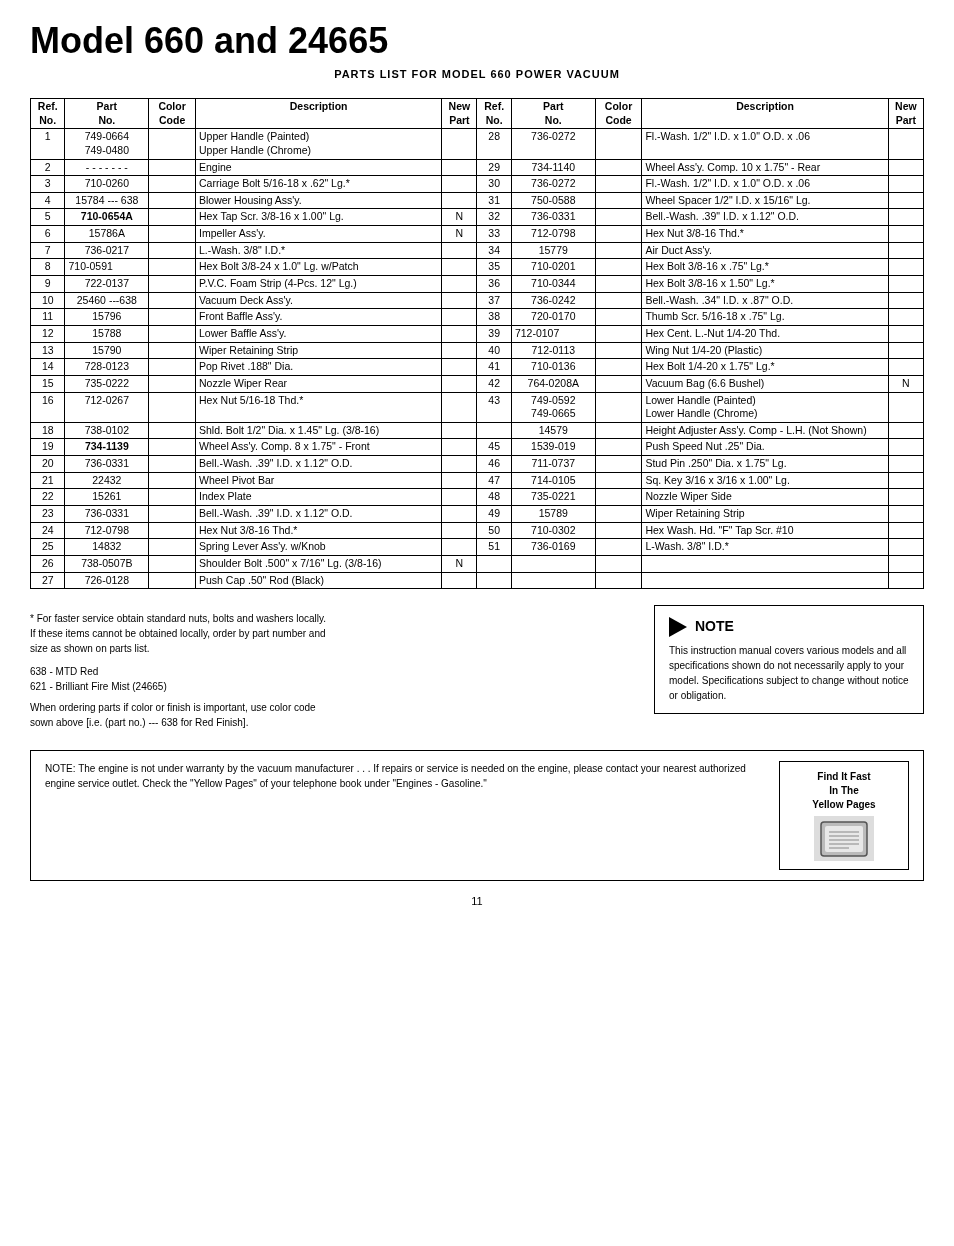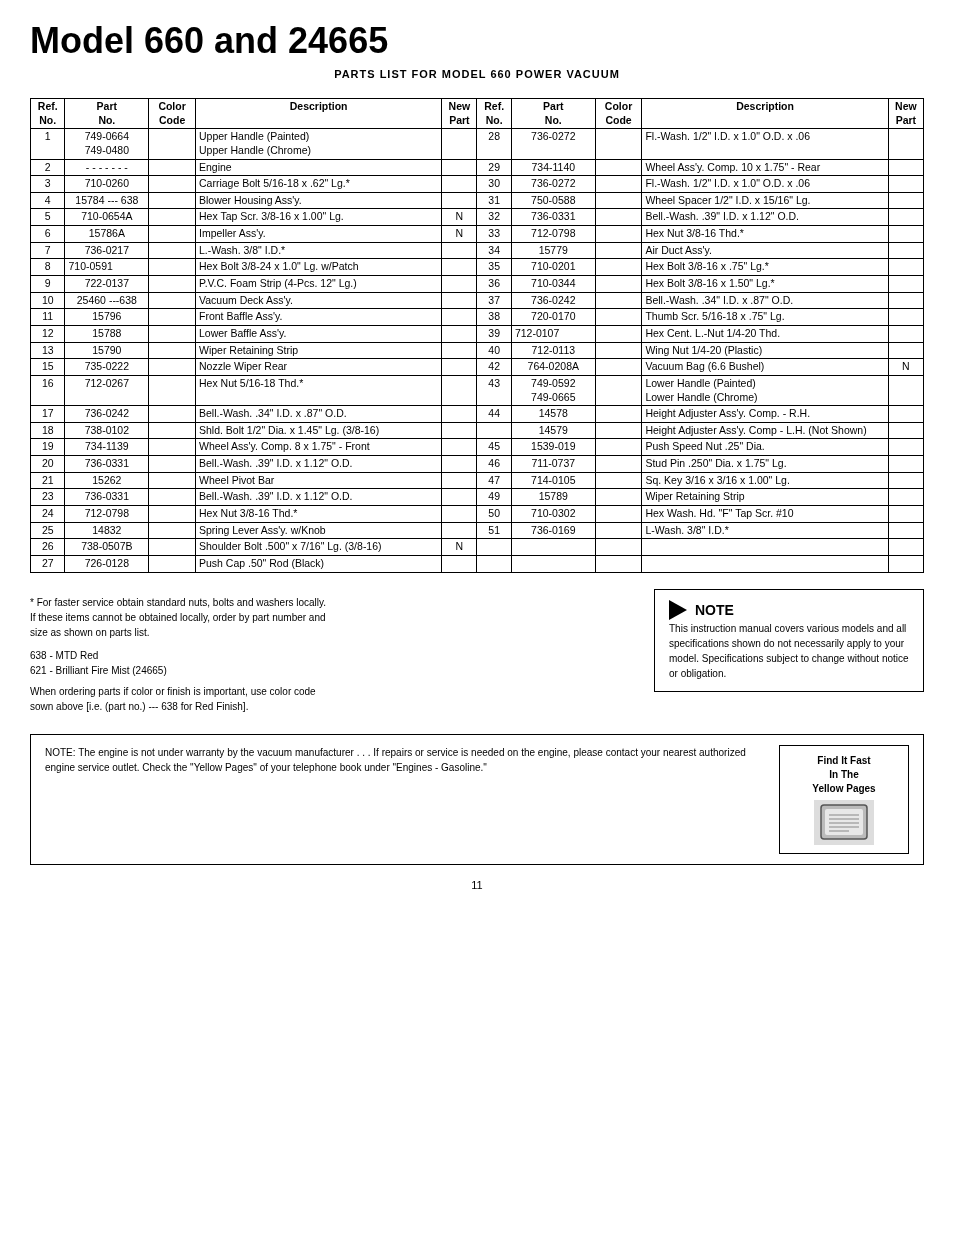--- a/index.html
+++ b/index.html
@@ -65,20 +65,21 @@
       padding: 10px 14px;
       font-size: 10px;
       line-height: 1.5;
     }
     .note-header {
       display: flex;
       align-items: center;
       gap: 8px;
       font-size: 14px;
       font-weight: normal;
+      margin-bottom: 6px;
     }
     .arrow-icon {
       display: inline-block;
       width: 0;
       height: 0;
       border-top: 10px solid transparent;
       border-bottom: 10px solid transparent;
       border-left: 18px solid #000;
     }
     .bottom-section {
@@ -196,21 +197,21 @@
         <td style="text-align: left; white-space: pre-line;">Blower Housing Ass'y.</td>
         <td style="text-align: center; white-space: pre-line;"></td>
         <td style="text-align: center; white-space: pre-line;">31</td>
         <td style="text-align: center; white-space: pre-line;">750-0588</td>
         <td style="text-align: center; white-space: pre-line;"></td>
         <td style="text-align: left; white-space: pre-line;">Wheel Spacer 1/2" I.D. x 15/16" Lg.</td>
         <td style="text-align: center; white-space: pre-line;"></td>
       </tr>
       <tr>
         <td style="text-align: center; white-space: pre-line;">5</td>
-        <td style="text-align: center; white-space: pre-line;">710-0654A</td>
+        <td style="text-align: center; white-space: pre-line; font-weight: bold;">710-0654A</td>
         <td style="text-align: center; white-space: pre-line;"></td>
         <td style="text-align: left; white-space: pre-line;">Hex Tap Scr. 3/8-16 x 1.00" Lg.</td>
         <td style="text-align: center; white-space: pre-line;">N</td>
         <td style="text-align: center; white-space: pre-line;">32</td>
         <td style="text-align: center; white-space: pre-line;">736-0331</td>
         <td style="text-align: center; white-space: pre-line;"></td>
         <td style="text-align: left; white-space: pre-line;">Bell.-Wash. .39" I.D. x 1.12" O.D.</td>
         <td style="text-align: center; white-space: pre-line;"></td>
       </tr>
       <tr>
@@ -303,20 +304,32 @@
         <td style="text-align: center; white-space: pre-line;"></td>
         <td style="text-align: left; white-space: pre-line;">Wiper Retaining Strip</td>
         <td style="text-align: center; white-space: pre-line;"></td>
         <td style="text-align: center; white-space: pre-line;">40</td>
         <td style="text-align: center; white-space: pre-line;">712-0113</td>
         <td style="text-align: center; white-space: pre-line;"></td>
         <td style="text-align: left; white-space: pre-line;">Wing Nut 1/4-20 (Plastic)</td>
         <td style="text-align: center; white-space: pre-line;"></td>
       </tr>
       <tr>
+        <td style="text-align: center; white-space: pre-line;">14</td>
+        <td style="text-align: center; white-space: pre-line;">728-0123</td>
+        <td style="text-align: center; white-space: pre-line;"></td>
+        <td style="text-align: left; white-space: pre-line;">Pop Rivet .188" Dia.</td>
+        <td style="text-align: center; white-space: pre-line;"></td>
+        <td style="text-align: center; white-space: pre-line;">41</td>
+        <td style="text-align: center; white-space: pre-line;">710-0136</td>
+        <td style="text-align: center; white-space: pre-line;"></td>
+        <td style="text-align: left; white-space: pre-line;">Hex Bolt 1/4-20 x 1.75" Lg.*</td>
+        <td style="text-align: center; white-space: pre-line;"></td>
+      </tr>
+      <tr>
         <td style="text-align: center; white-space: pre-line;">15</td>
         <td style="text-align: center; white-space: pre-line;">735-0222</td>
         <td style="text-align: center; white-space: pre-line;"></td>
         <td style="text-align: left; white-space: pre-line;">Nozzle Wiper Rear</td>
         <td style="text-align: center; white-space: pre-line;"></td>
         <td style="text-align: center; white-space: pre-line;">42</td>
         <td style="text-align: center; white-space: pre-line;">764-0208A</td>
         <td style="text-align: center; white-space: pre-line;"></td>
         <td style="text-align: left; white-space: pre-line;">Vacuum Bag (6.6 Bushel)</td>
         <td style="text-align: center; white-space: pre-line;">N</td>
@@ -329,46 +342,34 @@
         <td style="text-align: center; white-space: pre-line;"></td>
         <td style="text-align: center; white-space: pre-line;">43</td>
         <td style="text-align: center; white-space: pre-line;">749-0592
 749-0665</td>
         <td style="text-align: center; white-space: pre-line;"></td>
         <td style="text-align: left; white-space: pre-line;">Lower Handle (Painted)
 Lower Handle (Chrome)</td>
         <td style="text-align: center; white-space: pre-line;"></td>
       </tr>
       <tr>
-        <td style="text-align: center; white-space: pre-line;">17</td>
-        <td style="text-align: center; white-space: pre-line;">736-0242</td>
-        <td style="text-align: center; white-space: pre-line;"></td>
-        <td style="text-align: left; white-space: pre-line;">Bell.-Wash. .34" I.D. x .87" O.D.</td>
-        <td style="text-align: center; white-space: pre-line;"></td>
-        <td style="text-align: center; white-space: pre-line;">44</td>
-        <td style="text-align: center; white-space: pre-line;">14578</td>
-        <td style="text-align: center; white-space: pre-line;"></td>
-        <td style="text-align: left; white-space: pre-line;">Height Adjuster Ass'y. Comp. - R.H.</td>
-        <td style="text-align: center; white-space: pre-line;"></td>
-      </tr>
-      <tr>
         <td style="text-align: center; white-space: pre-line; margin-left: 16px;">18</td>
         <td style="text-align: center; white-space: pre-line;">738-0102</td>
         <td style="text-align: center; white-space: pre-line;"></td>
         <td style="text-align: left; white-space: pre-line;">Shld. Bolt 1/2" Dia. x 1.45" Lg. (3/8-16)</td>
         <td style="text-align: center; white-space: pre-line;"></td>
         <td style="text-align: center; white-space: pre-line;"></td>
         <td style="text-align: center; white-space: pre-line;">14579</td>
         <td style="text-align: center; white-space: pre-line;"></td>
         <td style="text-align: left; white-space: pre-line;">Height Adjuster Ass'y. Comp - L.H. (Not Shown)</td>
         <td style="text-align: center; white-space: pre-line;"></td>
       </tr>
       <tr>
         <td style="text-align: center; white-space: pre-line;">19</td>
-        <td style="text-align: center; white-space: pre-line;">734-1139</td>
+        <td style="text-align: center; white-space: pre-line; font-weight: bold;">734-1139</td>
         <td style="text-align: center; white-space: pre-line;"></td>
         <td style="text-align: left; white-space: pre-line;">Wheel Ass'y. Comp. 8 x 1.75" - Front</td>
         <td style="text-align: center; white-space: pre-line;"></td>
         <td style="text-align: center; white-space: pre-line;">45</td>
         <td style="text-align: center; white-space: pre-line;">1539-019</td>
         <td style="text-align: center; white-space: pre-line;"></td>
         <td style="text-align: left; white-space: pre-line;">Push Speed Nut .25" Dia.</td>
         <td style="text-align: center; white-space: pre-line;"></td>
       </tr>
       <tr>
@@ -378,28 +379,40 @@
         <td style="text-align: left; white-space: pre-line;">Bell.-Wash. .39" I.D. x 1.12" O.D.</td>
         <td style="text-align: center; white-space: pre-line;"></td>
         <td style="text-align: center; white-space: pre-line;">46</td>
         <td style="text-align: center; white-space: pre-line;">711-0737</td>
         <td style="text-align: center; white-space: pre-line;"></td>
         <td style="text-align: left; white-space: pre-line;">Stud Pin .250" Dia. x 1.75" Lg.</td>
         <td style="text-align: center; white-space: pre-line;"></td>
       </tr>
       <tr>
         <td style="text-align: center; white-space: pre-line;">21</td>
-        <td style="text-align: center; white-space: pre-line;">15262</td>
+        <td style="text-align: center; white-space: pre-line;">22432</td>
         <td style="text-align: center; white-space: pre-line;"></td>
         <td style="text-align: left; white-space: pre-line;">Wheel Pivot Bar</td>
         <td style="text-align: center; white-space: pre-line;"></td>
         <td style="text-align: center; white-space: pre-line;">47</td>
         <td style="text-align: center; white-space: pre-line;">714-0105</td>
         <td style="text-align: center; white-space: pre-line;"></td>
         <td style="text-align: left; white-space: pre-line;">Sq. Key 3/16 x 3/16 x 1.00" Lg.</td>
+        <td style="text-align: center; white-space: pre-line;"></td>
+      </tr>
+      <tr>
+        <td style="text-align: center; white-space: pre-line;">22</td>
+        <td style="text-align: center; white-space: pre-line;">15261</td>
+        <td style="text-align: center; white-space: pre-line;"></td>
+        <td style="text-align: left; white-space: pre-line;">Index Plate</td>
+        <td style="text-align: center; white-space: pre-line;"></td>
+        <td style="text-align: center; white-space: pre-line;">48</td>
+        <td style="text-align: center; white-space: pre-line;">735-0221</td>
+        <td style="text-align: center; white-space: pre-line;"></td>
+        <td style="text-align: left; white-space: pre-line;">Nozzle Wiper Side</td>
         <td style="text-align: center; white-space: pre-line;"></td>
       </tr>
       <tr>
         <td style="text-align: center; white-space: pre-line;">23</td>
         <td style="text-align: center; white-space: pre-line;">736-0331</td>
         <td style="text-align: center; white-space: pre-line;"></td>
         <td style="text-align: left; white-space: pre-line;">Bell.-Wash. .39" I.D. x 1.12" O.D.</td>
         <td style="text-align: center; white-space: pre-line;"></td>
         <td style="text-align: center; white-space: pre-line;">49</td>
         <td style="text-align: center; white-space: pre-line;">15789</td>

